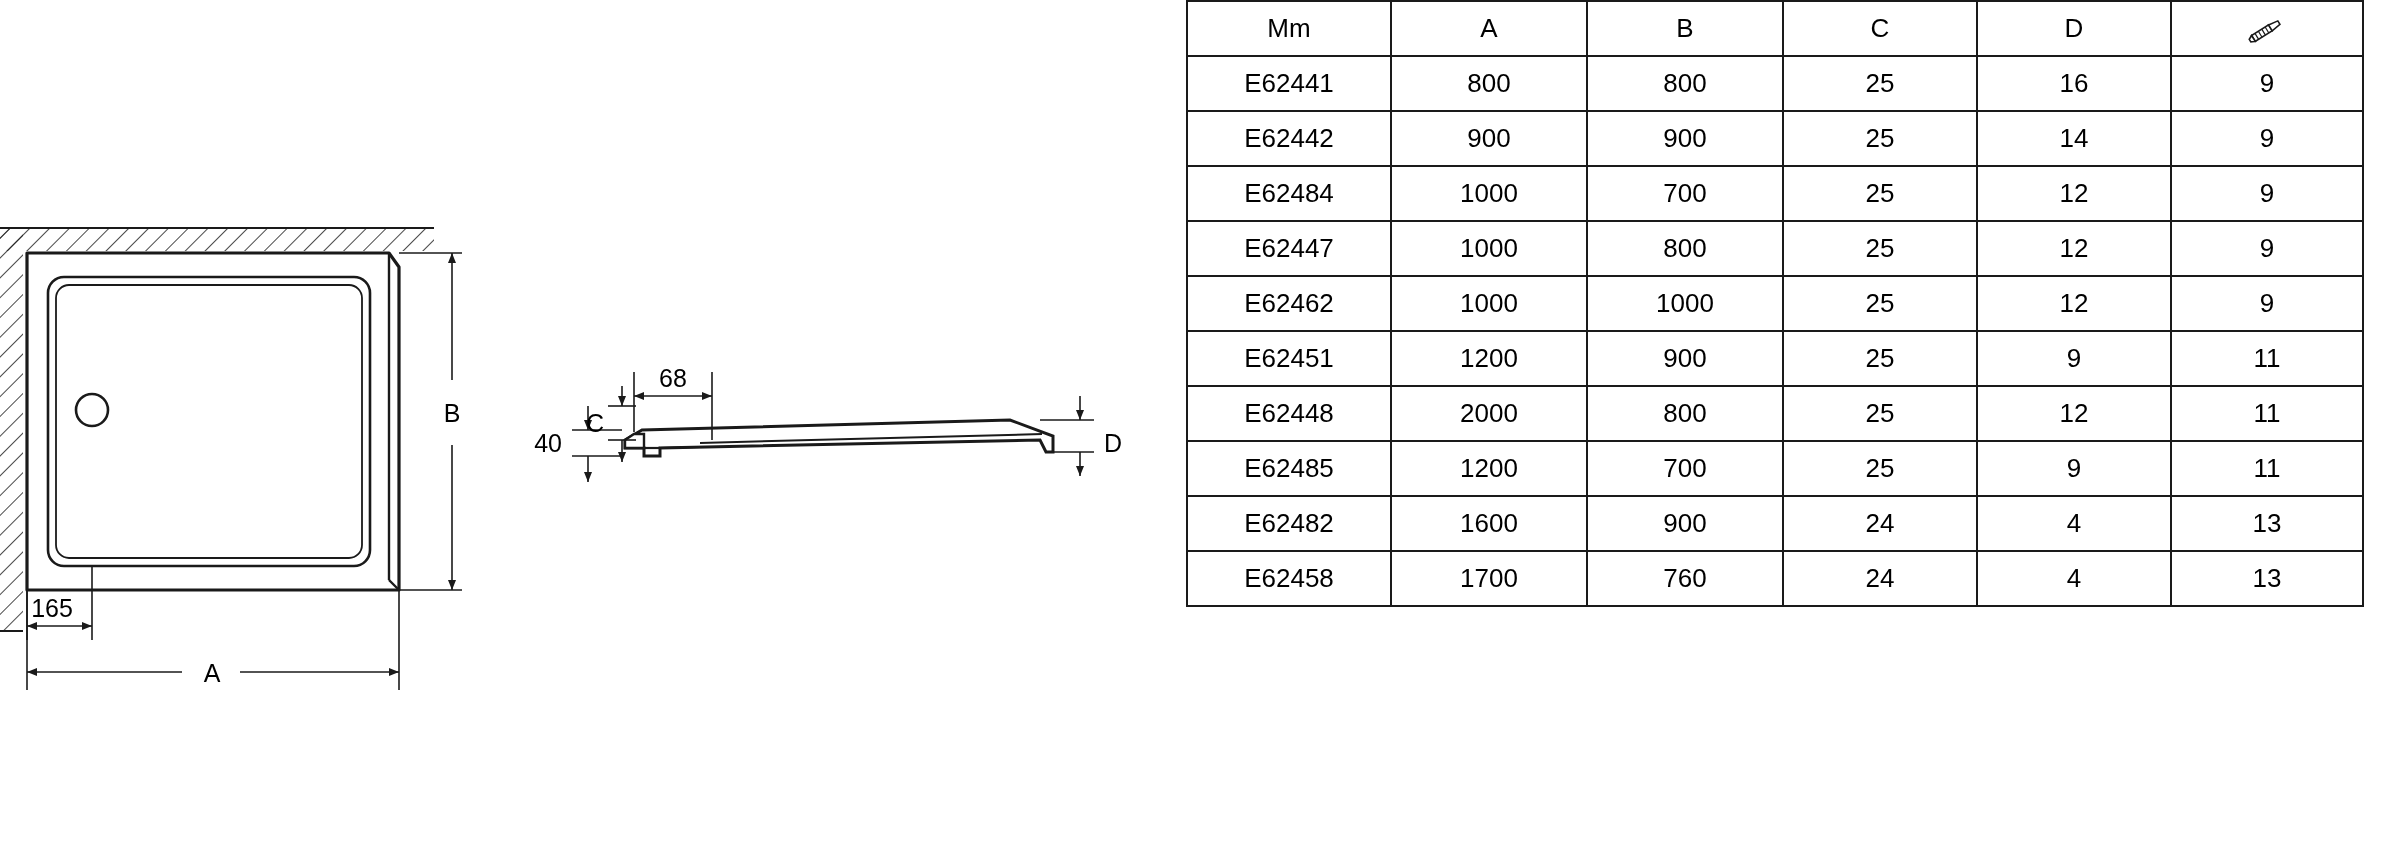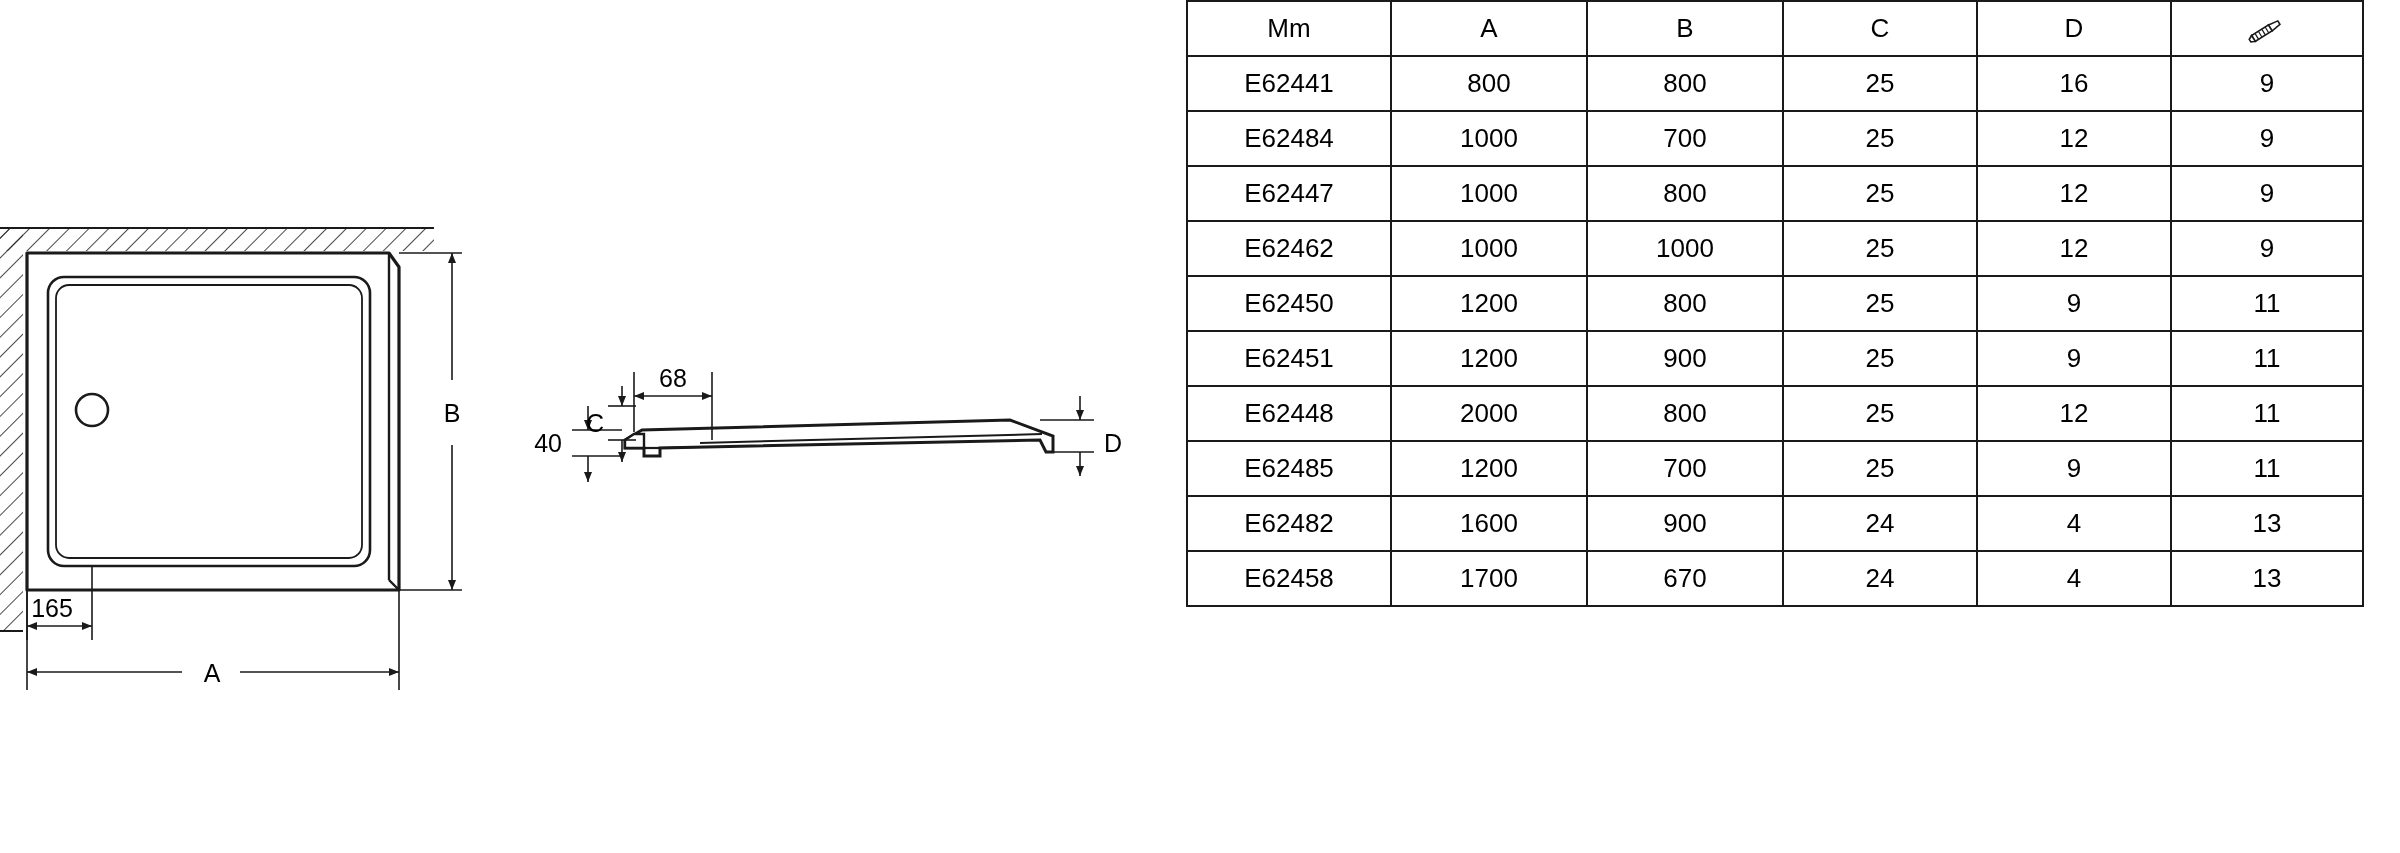--- a/index.html
+++ b/index.html
@@ -225,20 +225,28 @@
       <tbody>
         <tr>
           <td>E62441</td>
           <td>800</td>
           <td>800</td>
           <td>25</td>
           <td>16</td>
           <td>9</td>
         </tr>
         <tr>
+          <td>E62442</td>
+          <td>900</td>
+          <td>900</td>
+          <td>25</td>
+          <td>14</td>
+          <td>9</td>
+        </tr>
+        <tr>
           <td>E62484</td>
           <td>1000</td>
           <td>700</td>
           <td>25</td>
           <td>12</td>
           <td>9</td>
         </tr>
         <tr>
           <td>E62447</td>
           <td>1000</td>
@@ -247,28 +255,20 @@
           <td>12</td>
           <td>9</td>
         </tr>
         <tr>
           <td>E62462</td>
           <td>1000</td>
           <td>1000</td>
           <td>25</td>
           <td>12</td>
           <td>9</td>
-        </tr>
-        <tr>
-          <td>E62450</td>
-          <td>1200</td>
-          <td>800</td>
-          <td>25</td>
-          <td>9</td>
-          <td>11</td>
         </tr>
         <tr>
           <td>E62451</td>
           <td>1200</td>
           <td>900</td>
           <td>25</td>
           <td>9</td>
           <td>11</td>
         </tr>
         <tr>
@@ -291,21 +291,21 @@
           <td>E62482</td>
           <td>1600</td>
           <td>900</td>
           <td>24</td>
           <td>4</td>
           <td>13</td>
         </tr>
         <tr>
           <td>E62458</td>
           <td>1700</td>
-          <td>670</td>
+          <td>760</td>
           <td>24</td>
           <td>4</td>
           <td>13</td>
         </tr>
       </tbody>
     </table>
   </div>
 
 </div>
 

